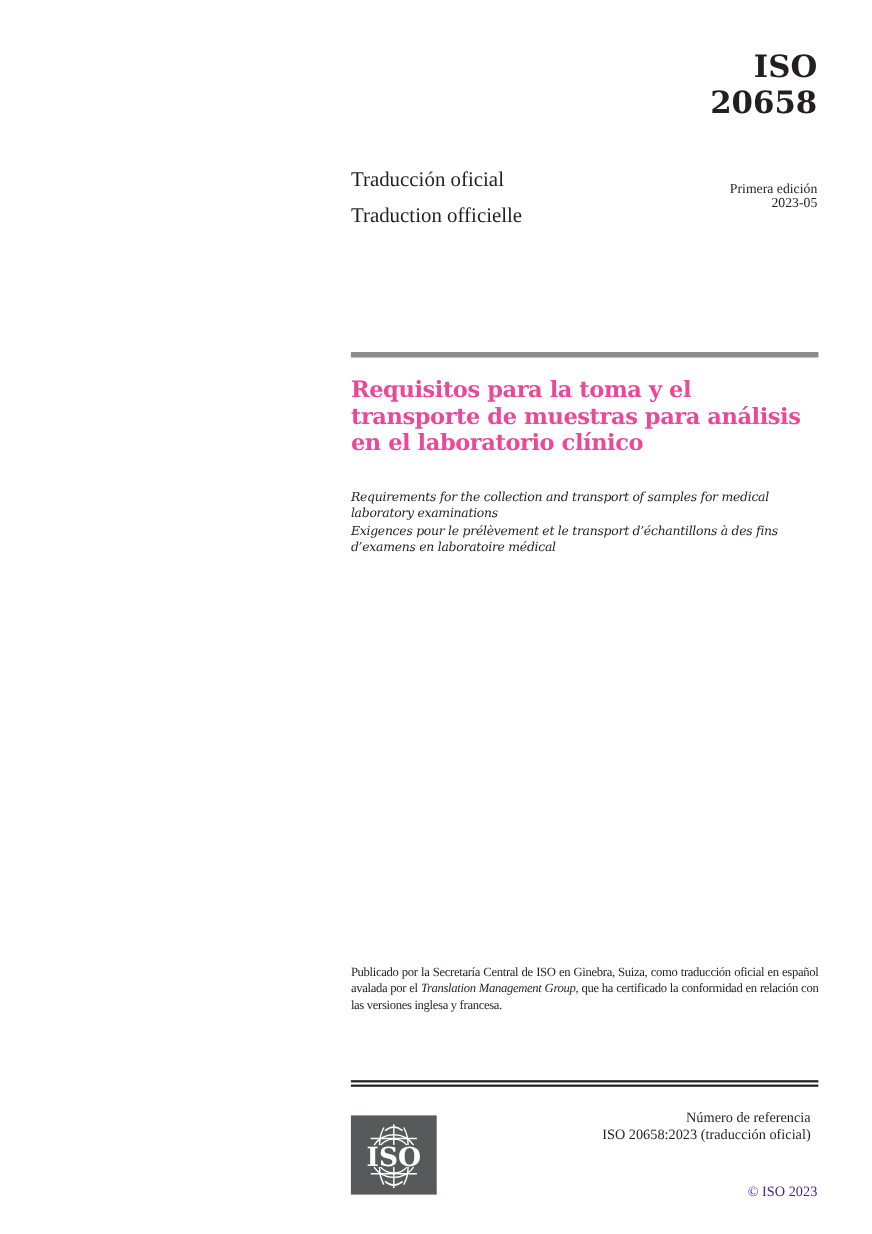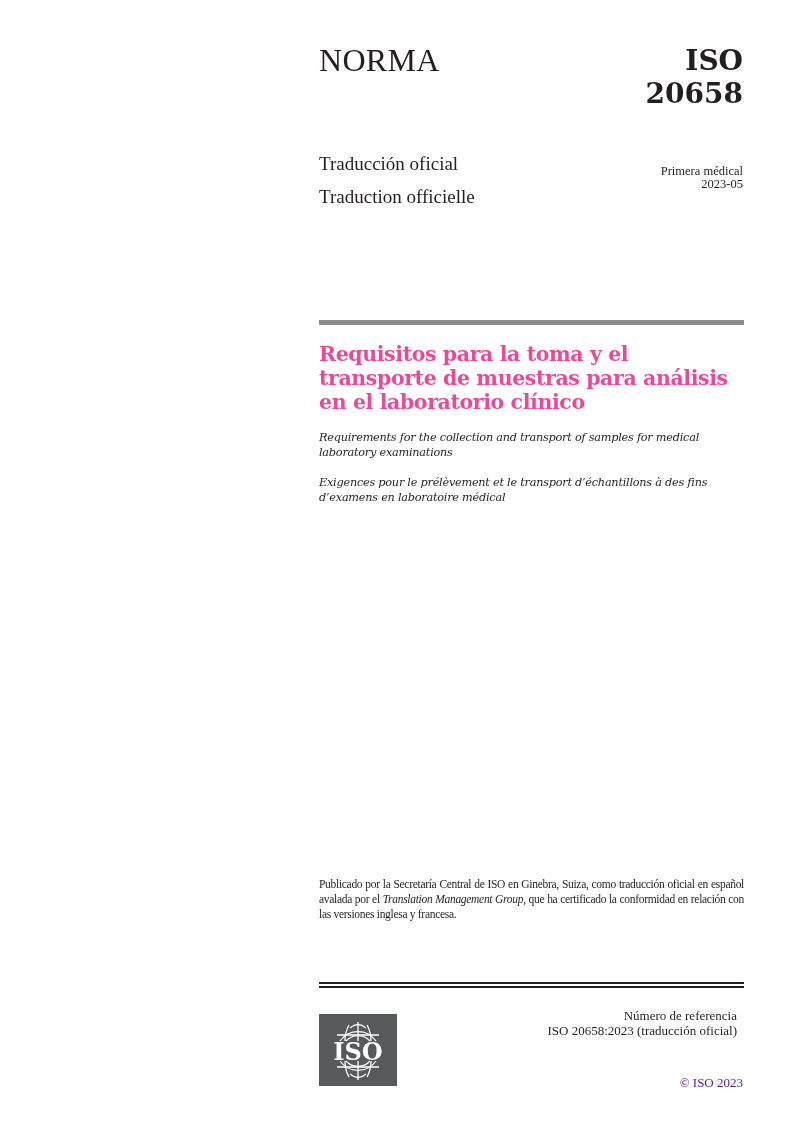--- a/index.html
+++ b/index.html
@@ -6,49 +6,48 @@
   body { width: 793px; height: 1122px; position: relative; overflow: hidden;
          font-family: "DejaVu Serif", "Liberation Serif", serif; color: #231f20; }
   .abs { position: absolute; }
   .norma { left: 319px; top: 44px; font-family: "Liberation Serif", serif; font-size: 32px; line-height: 33px; color: #231f20; letter-spacing: 0.3px; }
   .isonum { right: 50px; top: 44px; font-family: "DejaVu Serif", serif; font-weight: bold; font-size: 28px; line-height: 33px; text-align: right; color: #231f20; }
   .trad { left: 319px; top: 147px; font-family: "Liberation Serif", serif; font-size: 19px; line-height: 33px; color: #231f20; }
   .edition { right: 50px; top: 165px; font-family: "Liberation Serif", serif; font-size: 12.5px; line-height: 13px; text-align: right; color: #231f20; }
   .topline { left: 319px; top: 320px; width: 425px; height: 5px; background: #8c8c8c; }
   .title { left: 319px; top: 342px; width: 430px; font-family: "DejaVu Serif", serif; font-weight: bold; font-size: 20.5px; line-height: 24px; color: #ec4899; letter-spacing: -0.4px; }
   .subt { left: 319px; width: 430px; font-family: "DejaVu Serif", serif; font-style: italic; font-size: 11.3px; line-height: 15px; color: #231f20; letter-spacing: -0.25px; }
-  .sub1 { top: 430px; font-style: italic; }
+  .sub1 { top: 444px; font-style: italic; }
   .sub2 { top: 475px; }
   .pub { left: 319px; top: 877px; width: 425px; font-family: Liberation Serif, serif; font-size: 11.5px; line-height: 15px; text-align: justify; color: #231f20; letter-spacing: -0.3px; }
   .pub i { font-style: italic; }
   .dbl1 { left: 319px; top: 982px; width: 425px; height: 2px; background: #231f20; }
   .dbl2 { left: 319px; top: 986px; width: 425px; height: 2px; background: #231f20; }
   .logo { left: 319px; top: 1014px; width: 78px; height: 72px; background: #58595b; }
   .ref { right: 56px; top: 1008px; font-family: "Liberation Serif", serif; font-size: 13px; line-height: 15px; text-align: right; color: #231f20; }
   .copy { right: 50px; top: 1075px; font-family: "Liberation Serif", serif; font-size: 13px; line-height: 15px; text-align: right; color: #4c1d95; }
 </style>
 </head>
 <body>
 
 <div class="abs norma">
-  <div>NORMA</div>
 </div>
 
 <div class="abs isonum">
   <div>ISO</div>
   <div>20658</div>
 </div>
 
 <div class="abs trad">
   <div>Traducción oficial</div>
   <div>Traduction officielle</div>
 </div>
 
 <div class="abs edition">
-  <div>Primera médical</div>
+  <div>Primera edición</div>
   <div>2023-05</div>
 </div>
 
 <div class="abs topline"></div>
 
 <div class="abs title">Requisitos para la toma y el transporte de muestras para análisis en el laboratorio clínico</div>
 
 <div class="abs subt sub1">Requirements for the collection and transport of samples for medical laboratory examinations</div>
 <div class="abs subt sub2">Exigences pour le prélèvement et le transport d’échantillons à des fins d’examens en laboratoire médical</div>
 

